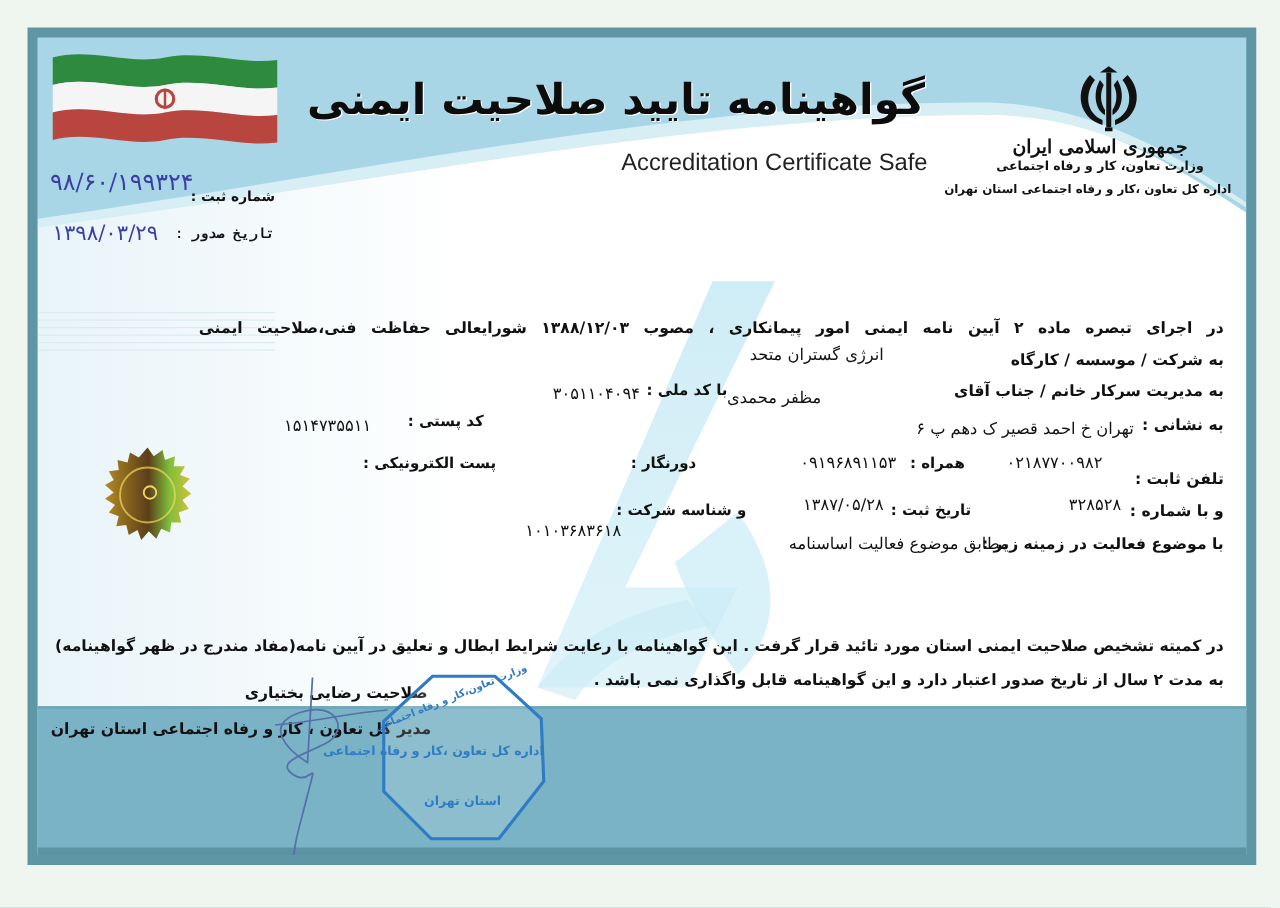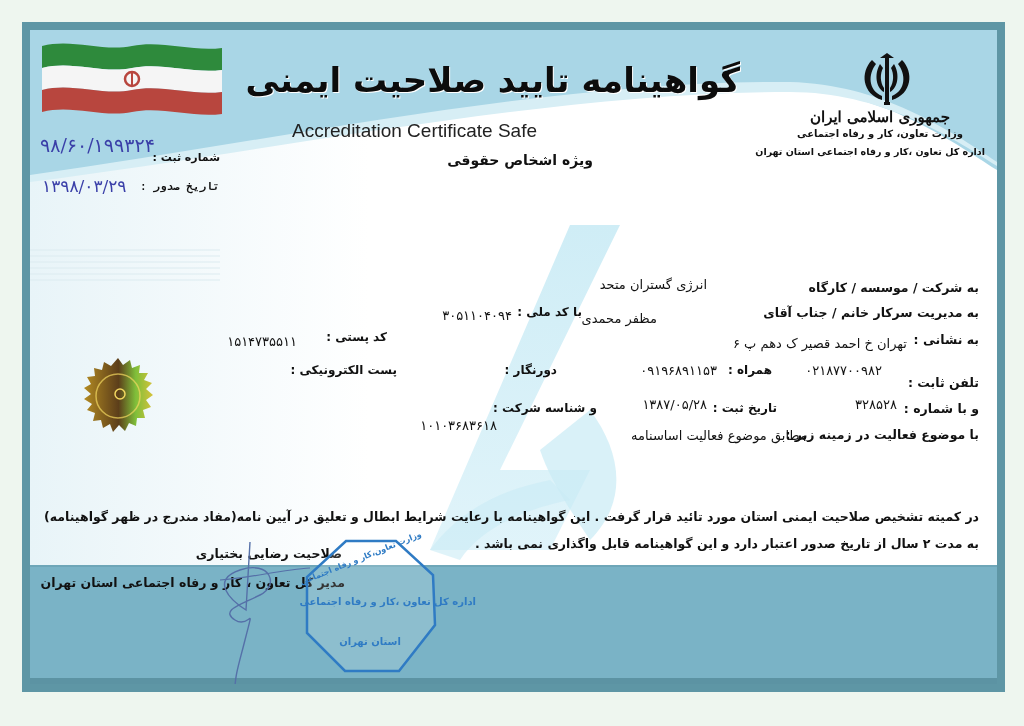--- a/index.html
+++ b/index.html
@@ -74,28 +74,28 @@
       <path d="M36 14 C 42 24, 40 38, 32 42 L 32 38 C 36 32, 36 24, 33 18 Z" fill="#111"></path>
       <rect x="27" y="8" width="4" height="44" fill="#111"></rect>
       <path d="M22 8 L 36 8 L 29 3 Z" fill="#111"></path>
       <rect x="26" y="52" width="6" height="3" fill="#111"></rect>
     </svg>
     <div class="txt" style="left:775px; top:78px; width:150px; text-align:center; font-size:15px; font-family:'DejaVu Serif', serif;">جمهوری اسلامی ایران</div>
     <div class="txt" style="left:765px; top:98px; width:170px; text-align:center; font-size:10px;">وزارت تعاون، کار و رفاه اجتماعی</div>
     <div class="txt" style="left:745px; top:116px; width:210px; text-align:center; font-size:9.5px;">اداره کل تعاون ،کار و رفاه اجتماعی استان تهران</div>
 
     <div class="txt title" style="left:270px; top:30px; width:440px; text-align:center;">گواهینامه تایید صلاحیت ایمنی</div>
-    <div class="en" style="left:262px; top:90px; width:440px; text-align:left;">Accreditation Certificate Safe</div>
-    <div class="txt" style="left:330px; top:122px; width:320px; text-align:center; font-size:14px;">ویژه اشخاص حقوقی</div>
+    <div class="en" style="left:272px; top:90px; width:440px; text-align:right;">Accreditation Certificate Safe</div>
 
     <div class="hand" style="left:10px; top:104px; font-size:19px;">۹۸/۶۰/۱۹۹۳۲۴</div>
     <div class="txt" style="left:110px; top:121px; width:80px; text-align:right; font-size:11px;">شماره ثبت :</div>
     <div class="hand" style="left:12px; top:146px; font-size:17px;">۱۳۹۸/۰۳/۲۹</div>
     <div class="txt" style="left:110px; top:150px; width:80px; text-align:left; font-size:11px;font-family:Liberation Mono, monospace;">تاریخ صدور :</div>
 
+    <div class="txt" style="right:18px; top:224px; width:820px; text-align:justify; text-align-last:justify; font-size:12.5px;">در اجرای تبصره ماده ۲ آیین نامه ایمنی امور پیمانکاری ، مصوب ۱۳۸۸/۱۲/۰۳ شورایعالی حفاظت فنی،صلاحیت ایمنی</div>
 
     <div class="txt" style="right:18px; top:250px; font-size:12.5px;">به شرکت / موسسه / کارگاه</div>
     <div class="val" style="right:290px; top:247px; font-size:13px;">انرژی گستران متحد</div>
 
     <div class="txt" style="right:18px; top:275px; font-size:12.5px;">به مدیریت سرکار خانم / جناب آقای</div>
     <div class="val" style="right:340px; top:281px; font-size:13px;">مظفر محمدی</div>
     <div class="txt" style="right:415px; top:275px; font-size:12px;">با کد ملی :</div>
     <div class="val" style="right:485px; top:278px; font-size:13px;">۳۰۵۱۱۰۴۰۹۴</div>
 
     <div class="txt" style="right:18px; top:302px; font-size:12.5px;">به نشانی :</div>
@@ -146,17 +146,17 @@
     <div class="txt" style="left:95px; top:545px; width:220px; text-align:right; font-size:12.5px;">مدیر کل تعاون ، کار و رفاه اجتماعی استان تهران</div>
     <svg class="sig" viewBox="0 0 130 190">
       <path d="M50 2 L 46 70 C 30 60, 10 40, 40 30 C 70 20, 80 45, 60 55 C 40 65, 20 70, 35 80 C 50 90, 55 60, 45 100 C 35 140, 25 160, 55 185" fill="none" stroke="#5570a8" stroke-width="1.4"></path>
       <path d="M20 40 C 50 38, 80 30, 110 28" fill="none" stroke="#5570a8" stroke-width="1.2"></path>
     </svg>
 
     <svg class="stamp" viewBox="0 0 140 140">
       <polygon points="45,4 95,4 132,38 134,88 98,134 44,134 6,96 6,40" fill="rgba(255,255,255,0.15)" stroke="#2f7bc4" stroke-width="2.5"></polygon>
     </svg>
     <div class="txt" style="left:285px; top:520px; width:110px; text-align:center; font-size:8px; color:#2f7bc4; transform:rotate(-22deg);">وزارت تعاون،کار و رفاه اجتماعی</div>
-    <div class="txt" style="left:275px; top:566px; width:130px; text-align:right; font-size:10px; color:#2f7bc4;padding-left:41px;">اداره کل تعاون ،کار و رفاه اجتماعی</div>
+    <div class="txt" style="left:275px; top:566px; width:130px; text-align:right; font-size:10px; color:#2f7bc4;">اداره کل تعاون ،کار و رفاه اجتماعی</div>
     <div class="txt" style="left:295px; top:606px; width:90px; text-align:center; font-size:10px; color:#2f7bc4;">استان تهران</div>
 
   </div>
 </div>
 
 </body></html>

